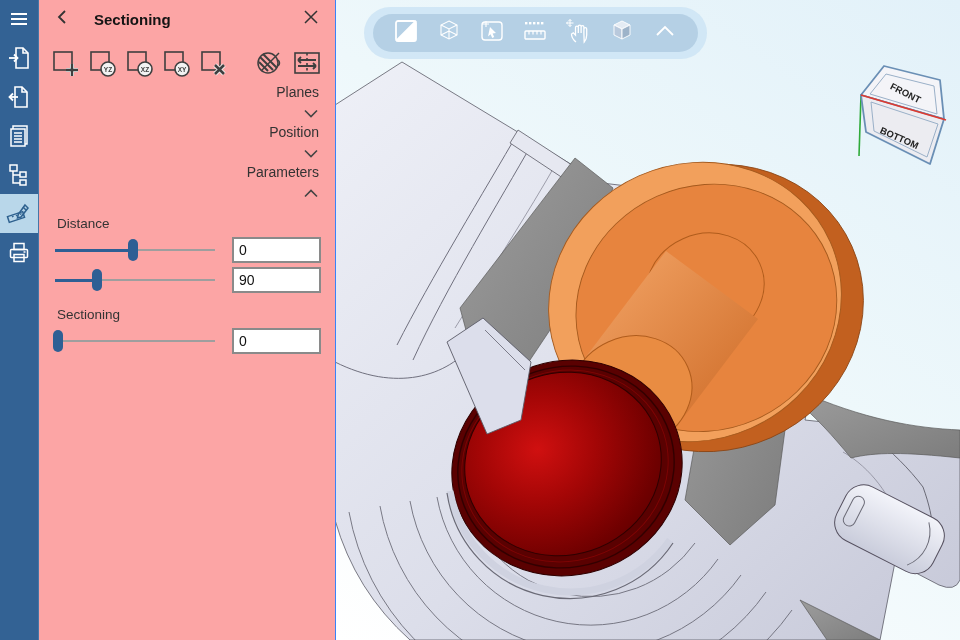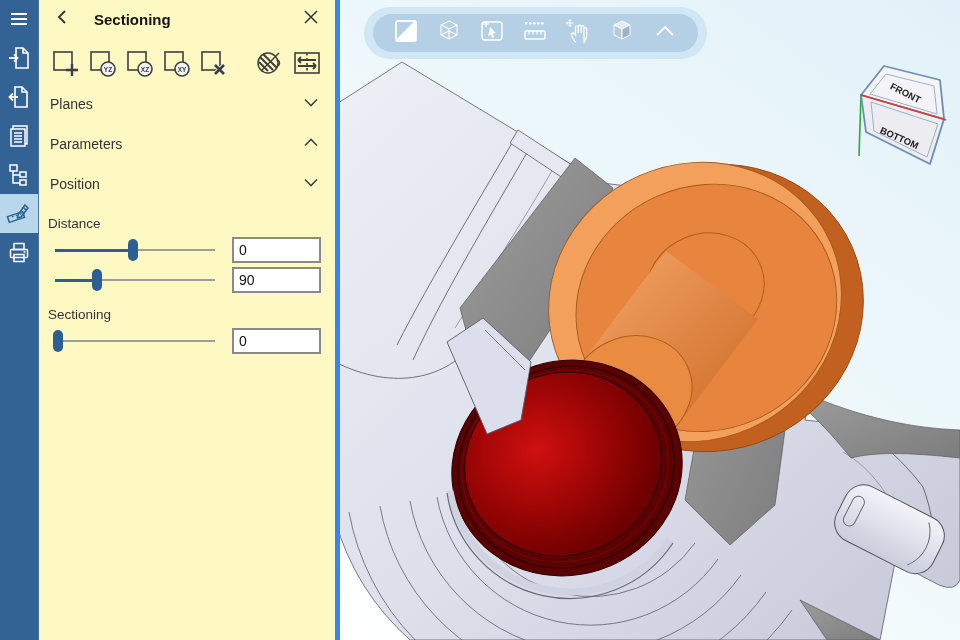--- a/index.html
+++ b/index.html
@@ -6,31 +6,31 @@
   body{width:960px;height:640px;overflow:hidden;font-family:"Liberation Sans",sans-serif;background:#fff;position:relative;}
 
   
   .rail{position:absolute;left:0;top:0;bottom:0;width:38px;background:#336294;border-right:1px solid #4676a6;display:flex;flex-direction:column;align-items:stretch;z-index:5;}
   .rail-btn{height:38px;display:flex;align-items:center;justify-content:center;flex:0 0 auto;cursor:pointer;}
   .rail-item{height:39px;display:flex;align-items:center;justify-content:center;flex:0 0 auto;cursor:pointer;}
   .rail-item.active{background:#b9d7ea;}
   .rail svg{display:block;}
 
   
-  .panel{position:absolute;left:38px;top:0;bottom:0;width:297px;background:#fef9c3;z-index:4;border-right:5px solid #3b82f6;}
+  .panel{position:absolute;left:38px;top:0;bottom:0;width:297px;background:#fca5a5;z-index:4;border-right:1px solid #3b82f6;}
   .panel-header{display:flex;align-items:center;height:38px;padding:0 14px;}
   .panel-title{flex:1;margin-left:22px;font-size:15px;font-weight:bold;color:#141414;}
   .icon-btn{width:20px;height:20px;display:flex;align-items:center;justify-content:center;cursor:pointer;}
   .tool-row{display:flex;align-items:center;gap:7px;margin:10px 13px 2px 13px;}
   .tool{width:30px;height:34px;display:flex;align-items:center;justify-content:center;cursor:pointer;}
   .tool.push{margin-left:auto;}
-  .sect-row{display:flex;align-items:center;justify-content:space-between;height:40px;padding:0 16px 0 12px;cursor:pointer;}
+  .sect-row{display:flex;align-items:flex-end;justify-content:space-between;height:40px;padding:0 16px 0 12px;cursor:pointer;flex-direction:column;}
   .sect-label{font-size:14px;color:#333;}
   .params{margin-top:2px;}
-  .param-label{font-size:13.5px;color:#333;margin:12px 0 4px 10px;}
+  .param-label{font-size:13.5px;color:#333;margin:12px 0 4px 19px;}
   .slider-row{display:flex;align-items:center;margin-left:17px;height:30px;}
   .slider{position:relative;width:160px;height:22px;cursor:pointer;flex:0 0 auto;}
   .slider .track{position:absolute;left:0;right:0;top:10px;height:2px;background:#9e9e9e;}
   .slider .track-fill{position:absolute;left:0;top:9.5px;height:3px;background:#2e5f94;width:0;}
   .slider .thumb{position:absolute;top:0;width:10px;height:22px;border-radius:5px;background:#2e5f94;transform:translateX(-5px);}
   .value-box{width:80px;height:22px;margin-left:17px;border:2px solid #8a8a8a;background:#fff;font-family:"Liberation Sans",sans-serif;font-size:14px;color:#111;padding:0 0 0 5px;outline:none;}
 
   
   .viewport{position:absolute;left:335px;top:0;right:0;bottom:0;background:linear-gradient(215deg,#e2f1f9 0%,#eef8fb 45%,#ffffff 100%);}
   .viewport > svg.scene{position:absolute;left:0;top:0;}
@@ -203,32 +203,32 @@
 
   <div class="sect-row">
     <span class="sect-label">Planes</span>
     <span>
       <svg width="16" height="14" viewBox="0 0 16 14" fill="none" stroke="#444" stroke-width="1.6">
           <path d="M2,4.5l6,6l6,-6"></path>
         </svg>
     </span>
   </div>
   <div class="sect-row">
+    <span class="sect-label">Position</span>
+    <span>
+      <svg width="16" height="14" viewBox="0 0 16 14" fill="none" stroke="#444" stroke-width="1.6">
+          <path d="M2,4.5l6,6l6,-6"></path>
+        </svg>
+    </span>
+  </div>
+  <div class="sect-row">
     <span class="sect-label">Parameters</span>
     <span>
       <svg width="16" height="14" viewBox="0 0 16 14" fill="none" stroke="#444" stroke-width="1.6">
           <path d="M2,10.5l6,-6l6,6"></path>
-        </svg>
-    </span>
-  </div>
-  <div class="sect-row">
-    <span class="sect-label">Position</span>
-    <span>
-      <svg width="16" height="14" viewBox="0 0 16 14" fill="none" stroke="#444" stroke-width="1.6">
-          <path d="M2,4.5l6,6l6,-6"></path>
         </svg>
     </span>
   </div>
 
   <div class="params">
     <div class="param-label">Distance</div>
     <div class="slider-row">
       <div class="slider">
         <div class="track"></div>
           <div class="track-fill" style="width: 49%;"></div>

